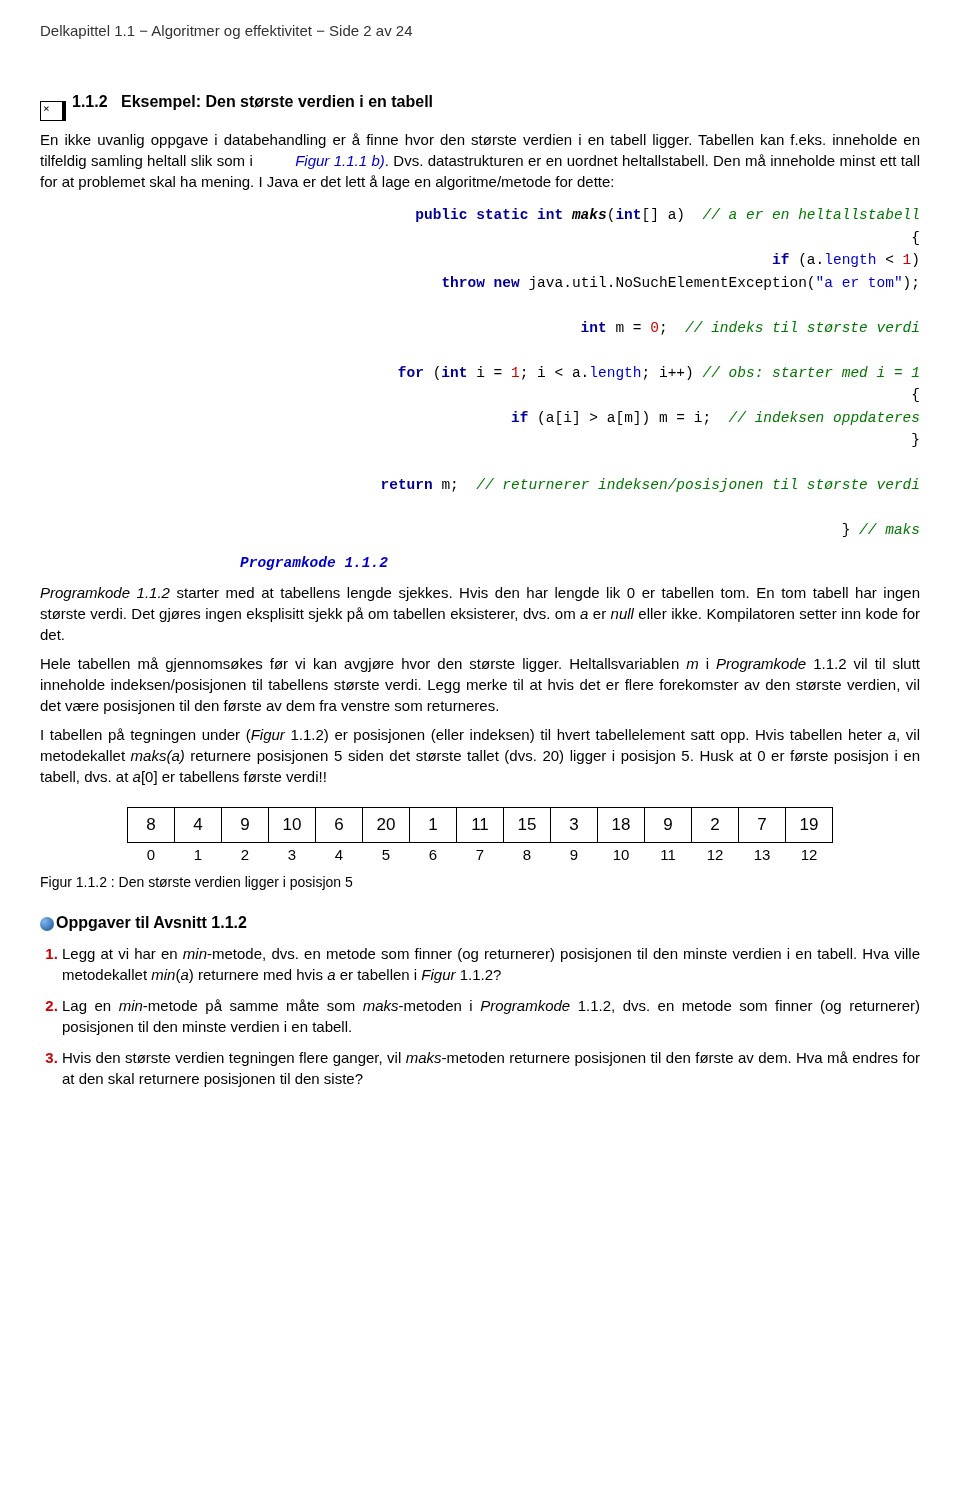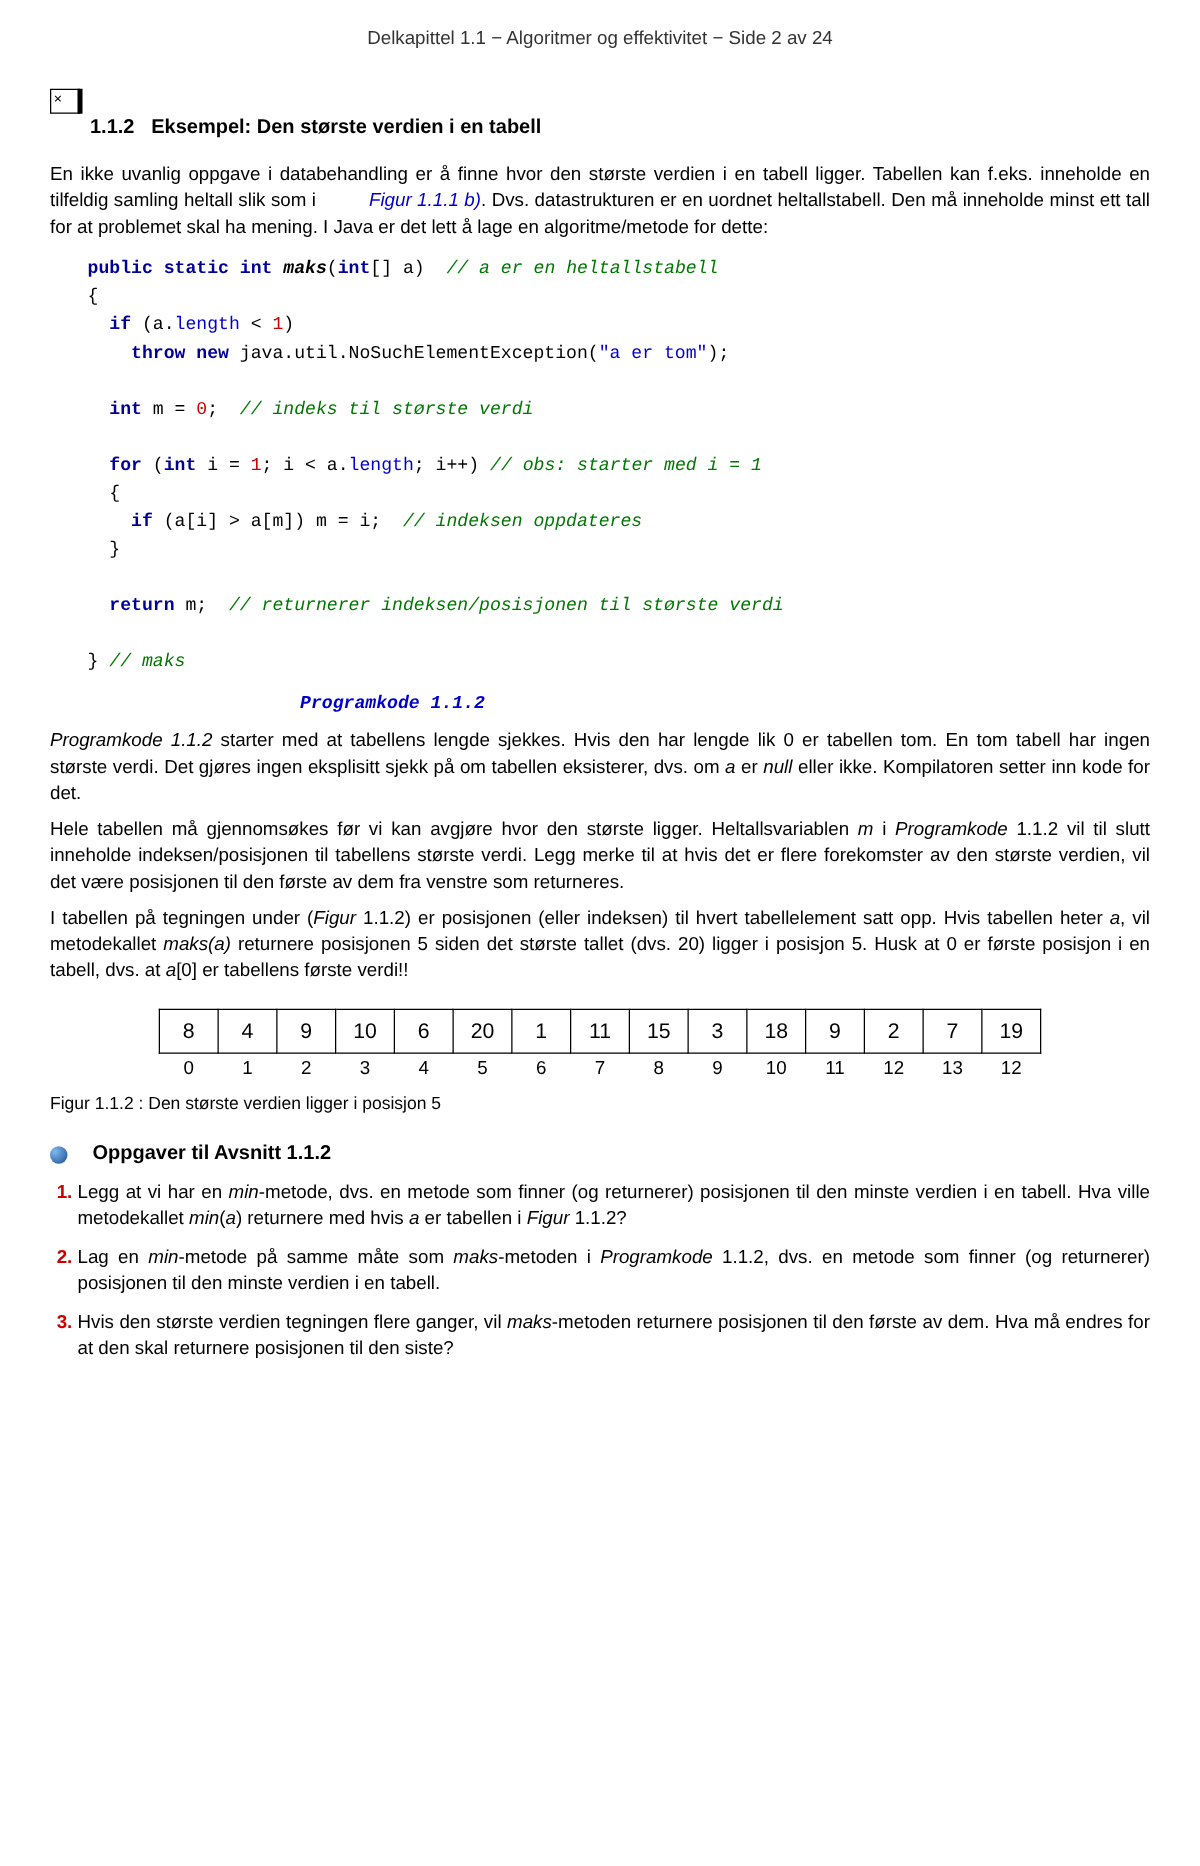--- a/index.html
+++ b/index.html
@@ -6,33 +6,33 @@
     font-family: Verdana, Geneva, sans-serif;
     font-size: 15px;
     line-height: 1.4;
     margin: 0;
     padding: 20px 40px;
     color: #000;
     background: #fff;
     max-width: 960px;
   }
   .header-line {
-    text-align: center;
+    text-align: left;
     font-size: 15px;
     margin-bottom: 30px;
     color: #333;
   }
   .section-title {
     font-weight: bold;
     font-size: 16px;
     margin: 20px 0 8px 0;
   }
   .section-title-wrap {
     display: flex;
-    align-items: flex-start;
+    align-items: flex-end;
     gap: 8px;
   }
   .icon-box {
     display: inline-block;
     width: 22px;
     height: 18px;
     border: 1px solid #000;
     font-size: 11px;
     text-align: center;
     line-height: 16px;
@@ -58,20 +58,21 @@
     margin: 8px 0;
     text-align: justify;
   }
   .figure-ref { color: #0000cc; font-style: italic; margin-left: 38px; }
   .code-block {
     font-family: "Courier New", monospace;
     font-size: 14.5px;
     white-space: pre;
     margin: 12px 0 12px 30px;
     line-height: 1.55;
+    text-align: right;
   }
   .kw { color: #000099; font-weight: bold; }
   .fn { font-weight: bold; font-style: italic; }
   .cm { color: #007700; font-style: italic; }
   .str { color: #0000cc; }
   .num { color: #cc0000; }
   .prop { color: #0000cc; }
   .code-label {
     font-family: "Courier New", monospace;
     font-weight: bold;
@@ -96,21 +97,21 @@
     height: 22px !important;
     font-size: 15px !important;
   }
   .figure-caption {
     font-size: 14px;
     margin: 6px 0 20px 0;
   }
   .task-header {
     display: flex;
     align-items: center;
-    gap: 20px;
+    gap: 2px;
     font-weight: bold;
     font-size: 16px;
     margin: 14px 0 8px 0;
   }
   .bullet-ball {
     width: 14px;
     height: 14px;
     border-radius: 50%;
     background: radial-gradient(circle at 30% 30%, #7fb8f0, #1a4d8f);
     display: inline-block;

